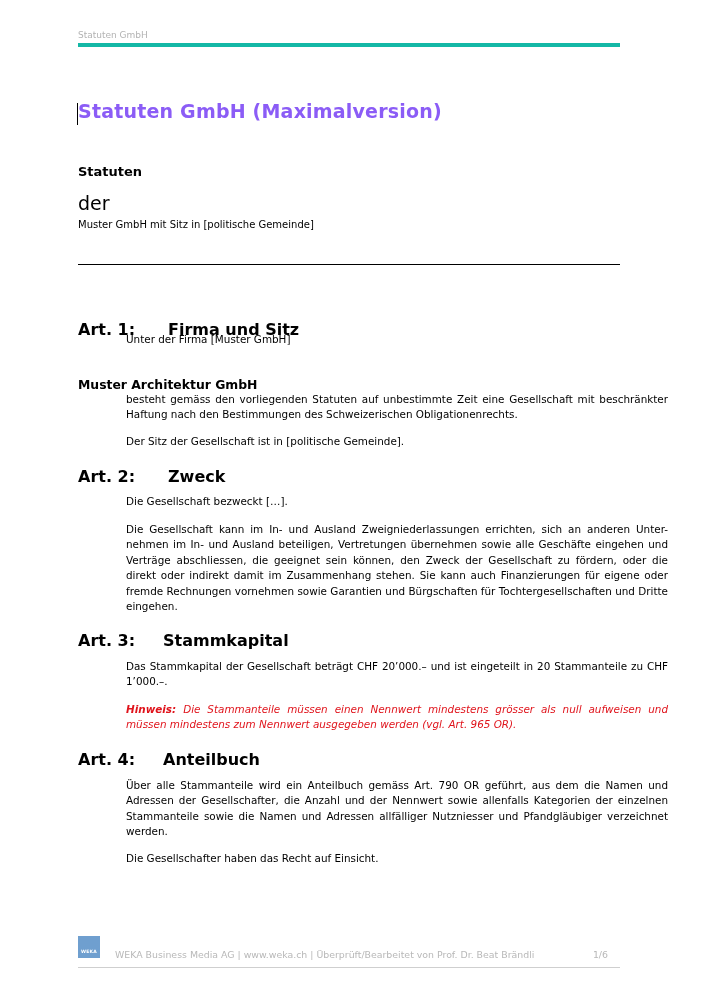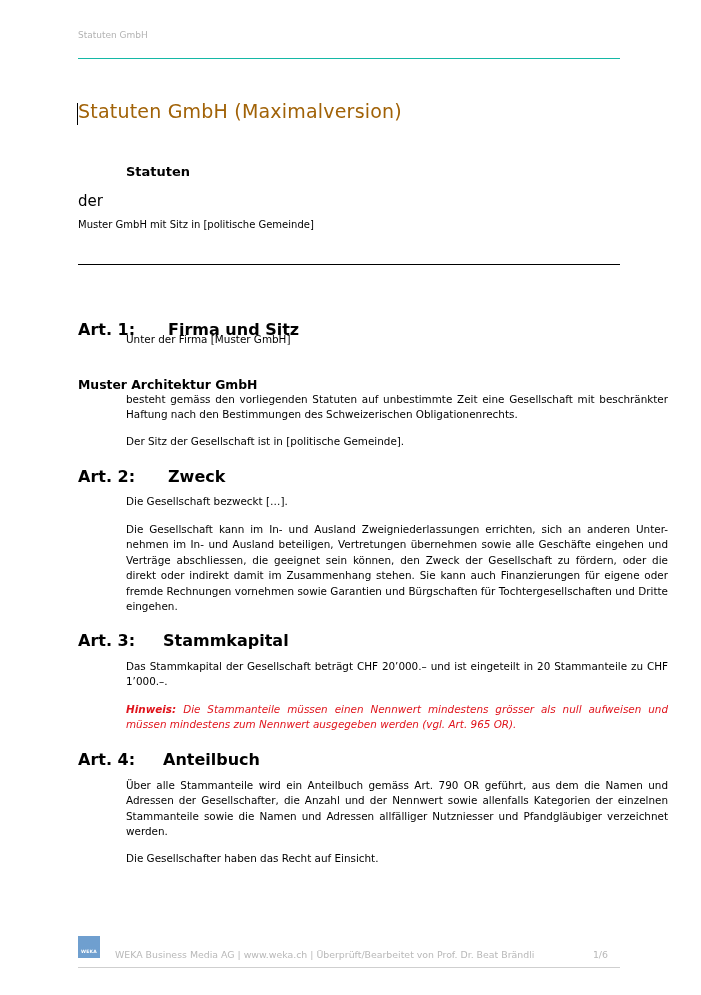--- a/index.html
+++ b/index.html
@@ -1,29 +1,29 @@
 <!DOCTYPE html>
 <html><head>
 <meta charset="utf-8">
 <style>
   html, body { margin:0; padding:0; background:#ffffff; }
   body { width:701px; height:995px; position:relative; overflow:hidden;
          font-family:"DejaVu Sans", sans-serif; color:#000; }
   .page { position:absolute; left:78px; top:0; width:542px; }
 
   .running-header { position:absolute; top:30px; left:0; width:542px;
-         font-size:9px; color:#b3b3b3; padding-bottom:18px;
-         border-bottom:1px solid #14b8a6; }
+         font-size:9px; color:#b3b3b3; padding-bottom:3px;
+         border-bottom:4px solid #14b8a6; }
 
-  .doc-title { position:absolute; top:100px; left:0; font-size:19px; font-weight:normal;
-         color:#a16207; letter-spacing:0.2px; white-space:nowrap; }
+  .doc-title { position:absolute; top:100px; left:0; font-size:19px; font-weight:bold;
+         color:#8b5cf6; letter-spacing:0.2px; white-space:nowrap; }
   .cursor { position:absolute; left:-1px; top:103px; width:1px; height:22px; background:#000; }
 
-  .intro-bold { position:absolute; top:164px; left:0; font-size:13px; font-weight:bold;margin-left:48px; }
-  .intro-der { position:absolute; top:192px; left:0; font-size:15px; }
+  .intro-bold { position:absolute; top:164px; left:0; font-size:13px; font-weight:bold; }
+  .intro-der { position:absolute; top:192px; left:0; font-size:19px; }
   .intro-company { position:absolute; top:219px; left:0; font-size:10px; white-space:nowrap; }
   .rule { position:absolute; top:264px; left:0; width:542px; height:1px; background:#000; }
 
   .art-heading { position:absolute; left:0; font-size:16px; font-weight:bold; white-space:nowrap; }
   .art-heading .num { display:inline-block; width:90px; }
   .art-heading.h3 .num, .art-heading.h4 .num { width:85px; }
 
   .para { position:absolute; left:0; width:542px; font-size:10.4px; line-height:15.4px;
           text-align:justify;margin-left:48px; }
   .sub-bold { position:absolute; left:0; font-size:12.4px; font-weight:bold; }

